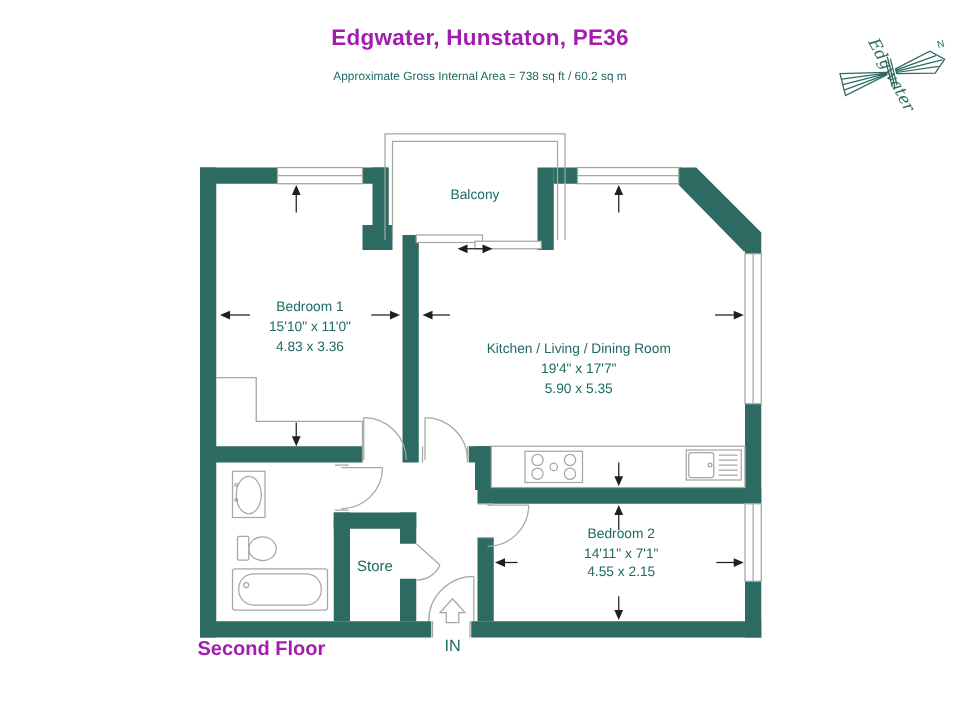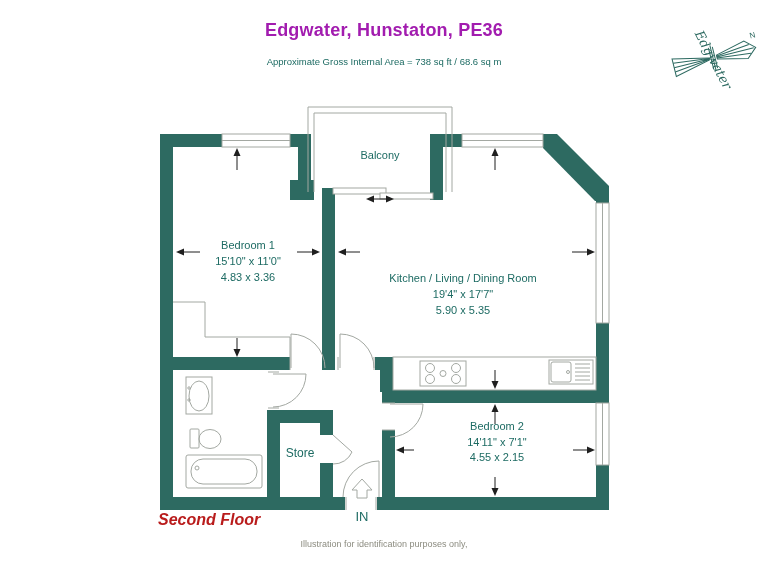--- a/index.html
+++ b/index.html
@@ -3,42 +3,42 @@
 <meta charset="utf-8">
 <style>
   html,body{margin:0;padding:0;background:#ffffff;}
   body{width:768px;height:576px;position:relative;overflow:hidden;
        font-family:"Liberation Sans", sans-serif;}
   .abs{position:absolute;}
   .title{top:20px;left:0;right:0;text-align:center;
          font-size:18px;font-weight:bold;color:#a21caf;letter-spacing:.2px;}
   .subtitle{top:56px;left:0;right:0;text-align:center;
             font-size:9.5px;color:#1D6B63;}
-  .floor-label{top:511px;left:158px;font-size:16px;font-weight:bold;color:#b91c1c;font-style:italic;}
+  .floor-label{top:511px;left:158px;font-size:16px;font-weight:bold;color:#a21caf;}
   .footer{top:539px;left:0;right:0;text-align:center;
           font-size:9px;line-height:11px;color:#8C8C80;}
   svg text{font-family:"Liberation Sans", sans-serif;}
   .room-t{fill:#1D6B63;font-size:11px;text-anchor:middle;}
   .store-t{fill:#1D6B63;font-size:12px;text-anchor:middle;}
   .in-t{fill:#1D6B63;font-size:13px;text-anchor:middle;}
   .wall{fill:#2D6A61;stroke:none;}
   .fx{stroke:#A3A8A2;fill:none;stroke-width:1;}
   .fxw{stroke:#A3A8A2;fill:#ffffff;stroke-width:1;}
   .dim{stroke:#1f1f1f;stroke-width:1;fill:none;}
   .dimh{fill:#1f1f1f;stroke:none;}
   .logo-line{stroke:#2D6A61;fill:none;stroke-width:1;}
   .logo-script{fill:#2D6A61;font-family:"DejaVu Serif", serif;
                font-style:italic;font-size:13px;text-anchor:middle;}
   .logo-n{fill:#2D6A61;font-size:8px;}
 </style>
 </head>
 <body>
 
 <div class="abs title">Edgwater, Hunstaton, PE36</div>
-<div class="abs subtitle">Approximate Gross Internal Area = 738 sq ft / 68.6 sq m</div>
+<div class="abs subtitle">Approximate Gross Internal Area = 738 sq ft / 60.2 sq m</div>
 
 <svg class="abs" style="left:663px;top:8px;" width="100" height="96" viewBox="0 0 100 96">
   <g transform="translate(50,50) rotate(-14)">
     <path class="logo-line" d="M-40,-9 L-40,9 L-4,1 L-4,-1 Z"></path>
     <path class="logo-line" d="M-40,-4.5 L-4,-0.5 M-40,0 L-4,0 M-40,4.5 L-4,0.5"></path>
     <path class="logo-line" d="M4,-2 L34,-9 L44,0 L34,9 L4,2 Z"></path>
     <path class="logo-line" d="M4,-1 L38,-4.5 M4,0 L42,0 M4,1 L38,4.5"></path>
     <path class="logo-line" d="M0,-13 L0,13 M-2,-11 L-2,11 M2,-11 L2,11"></path>
     <text class="logo-n" x="41" y="-10">N</text>
   </g>
@@ -215,14 +215,13 @@
 
     <text class="store-t" x="300" y="457">Store</text>
 
     <text class="in-t" x="362" y="521">IN</text>
   </g>
 </svg>
 
 <div class="abs floor-label">Second Floor</div>
 
 <div class="abs footer">
-  <div>Illustration for identification purposes only,</div>
 </div>
 
 </body></html>

